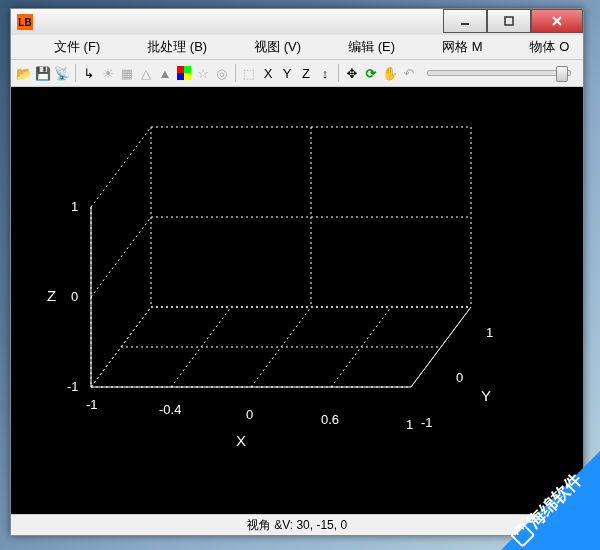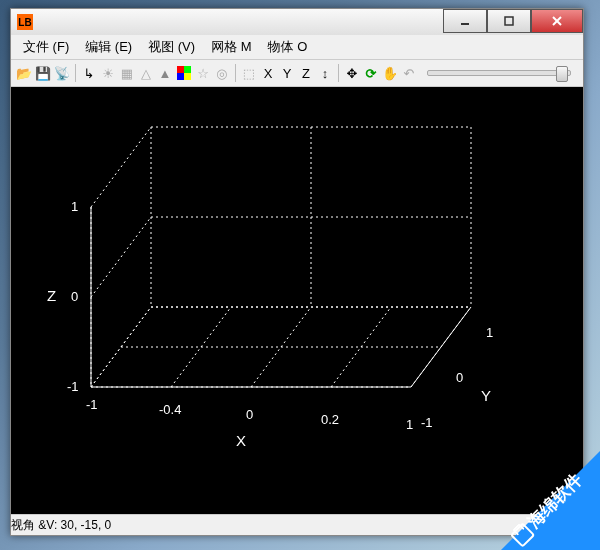--- a/index.html
+++ b/index.html
@@ -68,20 +68,21 @@
     height: 24px;
     background: #f0f0f0;
     display: flex;
     align-items: center;
     padding: 0 4px;
     font-size: 13px;
   }
   .menu-item {
     padding: 2px 8px;
     cursor: pointer;
+    margin-left: 31px;
   }
   .toolbar {
     height: 26px;
     background: #f0f0f0;
     border-top: 1px solid #ccc;
     border-bottom: 1px solid #ccc;
     display: flex;
     align-items: center;
     padding: 0 4px;
     gap: 1px;
@@ -137,20 +138,21 @@
     color: #fff;
     font-size: 13px;
     font-family: Arial, sans-serif;
   }
   .statusbar {
     height: 20px;
     background: #f0f0f0;
     border-top: 1px solid #ccc;
     display: flex;
     align-items: center;
+    justify-content: center;
     font-size: 12px;
   }
   .watermark {
     position: absolute;
     right: 0;
     bottom: 0;
     width: 140px;
     height: 140px;
     overflow: hidden;
     pointer-events: none;
@@ -208,22 +210,23 @@
         <svg width="12" height="12">
             <line x1="2" y1="2" x2="10" y2="10" stroke="#fff" stroke-width="2"></line>
             <line x1="10" y1="2" x2="2" y2="10" stroke="#fff" stroke-width="2"></line>
           </svg>
       </div>
     </div>
   </div>
 
   <div class="menubar">
     <div class="menu-item">文件 (F)</div>
+    <div class="menu-item">批处理 (B)</div>
+    <div class="menu-item">视图 (V)</div>
     <div class="menu-item">编辑 (E)</div>
-    <div class="menu-item">视图 (V)</div>
     <div class="menu-item">网格 M</div>
     <div class="menu-item">物体 O</div>
   </div>
 
   <div class="toolbar">
     <div class="tbtn" style="color:#c90">📂</div>
     <div class="tbtn" style="color:#555">💾</div>
     <div class="tbtn" style="color:#0a0">📡</div>
     <div class="tsep"></div>
     <div class="tbtn">↳</div>
@@ -294,21 +297,21 @@
     </svg>
 
     <div class="axis-label" style="left:60px;top:112px">1</div>
     <div class="axis-label" style="left:60px;top:202px">0</div>
     <div class="axis-label" style="left:56px;top:292px">-1</div>
     <div class="axis-label" style="left:36px;top:200px;font-size:15px">Z</div>
 
     <div class="axis-label" style="left:75px;top:310px">-1</div>
     <div class="axis-label" style="left:148px;top:315px">-0.4</div>
     <div class="axis-label" style="left:235px;top:320px">0</div>
-    <div class="axis-label" style="left:310px;top:325px">0.2</div>
+    <div class="axis-label" style="left:310px;top:325px">0.6</div>
     <div class="axis-label" style="left:395px;top:330px">1</div>
     <div class="axis-label" style="left:225px;top:345px;font-size:15px">X</div>
 
     <div class="axis-label" style="left:410px;top:328px">-1</div>
     <div class="axis-label" style="left:445px;top:283px">0</div>
     <div class="axis-label" style="left:475px;top:238px">1</div>
     <div class="axis-label" style="left:470px;top:300px;font-size:15px">Y</div>
   </div>
 
   <div class="statusbar">

